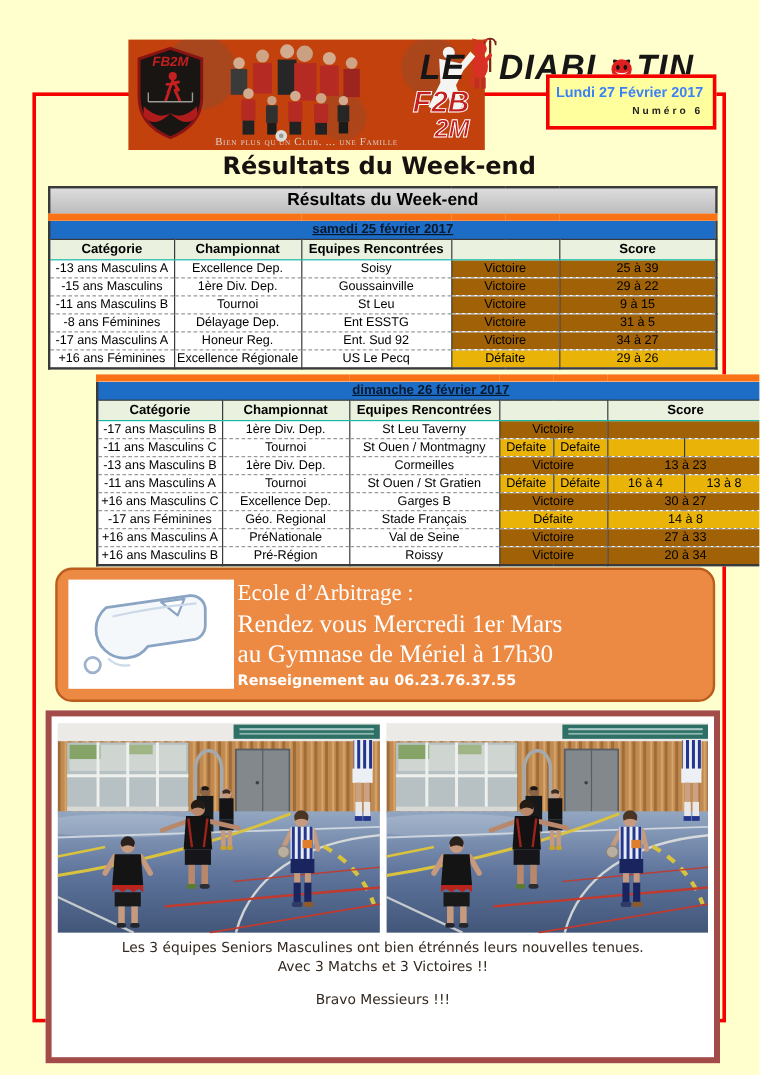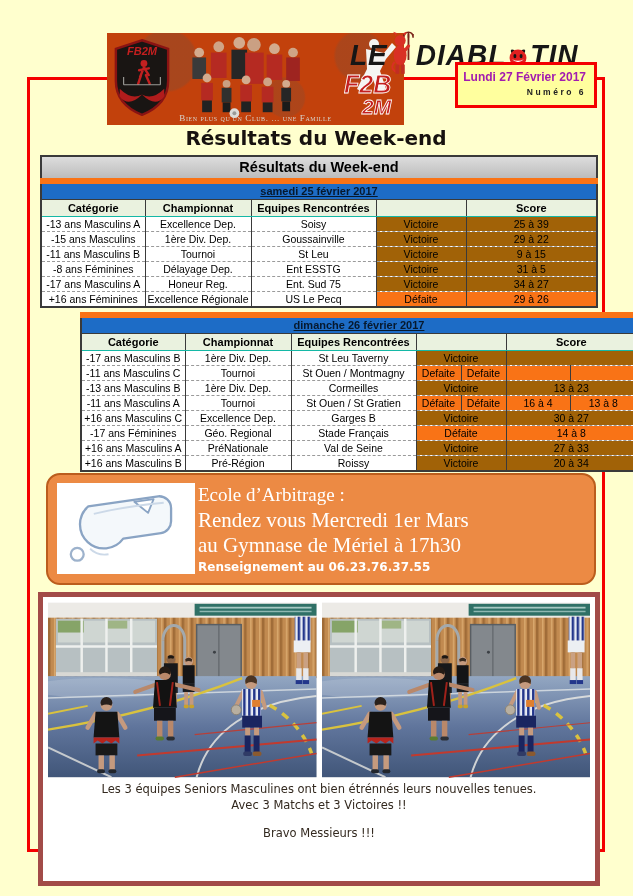--- a/index.html
+++ b/index.html
@@ -30,21 +30,21 @@
                   align-items:flex-end;gap:2px;z-index:2;}
   .lt{font-family:"Liberation Sans",sans-serif;font-style:italic;font-weight:bold;
       font-size:28px;color:#161616;letter-spacing:1px;line-height:1;transform:scaleY(1.05);}
   .devil-svg{margin-bottom:-7px;}
   .face-svg{margin-bottom:3px;}
 
   
   .issue-box{position:absolute;left:455px;top:62px;width:142px;height:46px;background:#FFFF9E;
              border:3px solid #F40000;z-index:3;box-sizing:border-box;text-align:right;
              padding:5px 8px 0 0;}
-  .issue-date{font-weight:bold;font-size:12px;color:#a21caf;}
+  .issue-date{font-weight:bold;font-size:12px;color:#3b82f6;}
   .issue-number{font-weight:bold;font-size:8.5px;color:#222;letter-spacing:2.5px;margin-top:3px;}
 
   
   .page-title{position:absolute;left:27px;top:126px;width:578px;text-align:center;z-index:2;
               font-family:"DejaVu Sans",sans-serif;font-weight:bold;font-size:20px;color:#17120f;}
 
   
   .tbl-wrap{position:absolute;left:40px;z-index:2;}
   .tbl1{top:155px;} .tbl2{top:312px;padding-left:40px;}
   table.results{border-collapse:collapse;width:556px;table-layout:fixed;background:#fff;
@@ -53,21 +53,21 @@
                    border-top:1px dashed #9a9a9a;height:14px;line-height:13px;
                    padding:0 2px;text-align:center;overflow:hidden;white-space:nowrap;}
   tr.t-title td{background:linear-gradient(#dddddd,#bcbcbc);font-weight:bold;font-size:14.5px;
                 height:21px;line-height:21px;border-top:none;}
   tr.t-date td{background:#1D6CC6;font-weight:bold;font-size:11px;height:15px;line-height:15px;
                border-top:6px solid #f97316;color:#06192e;text-decoration:underline;}
   tr.t-head td{background:#EAF2DF;font-weight:bold;font-size:11px;height:16px;line-height:16px;
                border-top:1px solid #3a3a3a;border-bottom:1px solid #14b8a6;}
   td.cat{text-align:left;padding-left:3px;}
   td.win{background:#a16207;}
-  td.lose{background:#f97316;}
+  td.lose{background:#eab308;}
 
   
   .arb{position:absolute;left:46px;top:473px;width:550px;height:112px;background:#EC8A44;
        border:2px solid #BB5D1D;border-radius:14px;z-index:2;box-sizing:border-box;}
   .whistle-box{position:absolute;left:9px;top:8px;width:138px;height:91px;background:#ffffff;}
   .arb-text{position:absolute;left:150px;right:6px;top:6px;color:#ffffff;
             font-family:"Liberation Serif",serif;}
   .arb-l1{font-size:19px;line-height:1.3;margin-top:2px;}
   .arb-l2,.arb-l3{font-size:21px;line-height:1.22;}
   .arb-l4{font-family:"DejaVu Sans",sans-serif;font-weight:bold;font-size:12px;margin-top:1px;}
@@ -351,21 +351,21 @@
       <tr>
         <td class="cat">-8 ans Féminines</td>
         <td>Délayage Dep.</td>
         <td>Ent ESSTG</td>
         <td class="win" colspan="2">Victoire</td>
         <td class="win" colspan="2">31 à 5</td>
       </tr>
       <tr>
         <td class="cat">-17 ans Masculins A</td>
         <td>Honeur Reg.</td>
-        <td>Ent. Sud 75</td>
+        <td>Ent. Sud 92</td>
         <td class="win" colspan="2">Victoire</td>
         <td class="win" colspan="2">34 à 27</td>
       </tr>
       <tr>
         <td class="cat">+16 ans Féminines</td>
         <td>Excellence Régionale</td>
         <td>US Le Pecq</td>
         <td class="lose" colspan="2">Défaite</td>
         <td class="lose" colspan="2">29 à 26</td>
       </tr>

